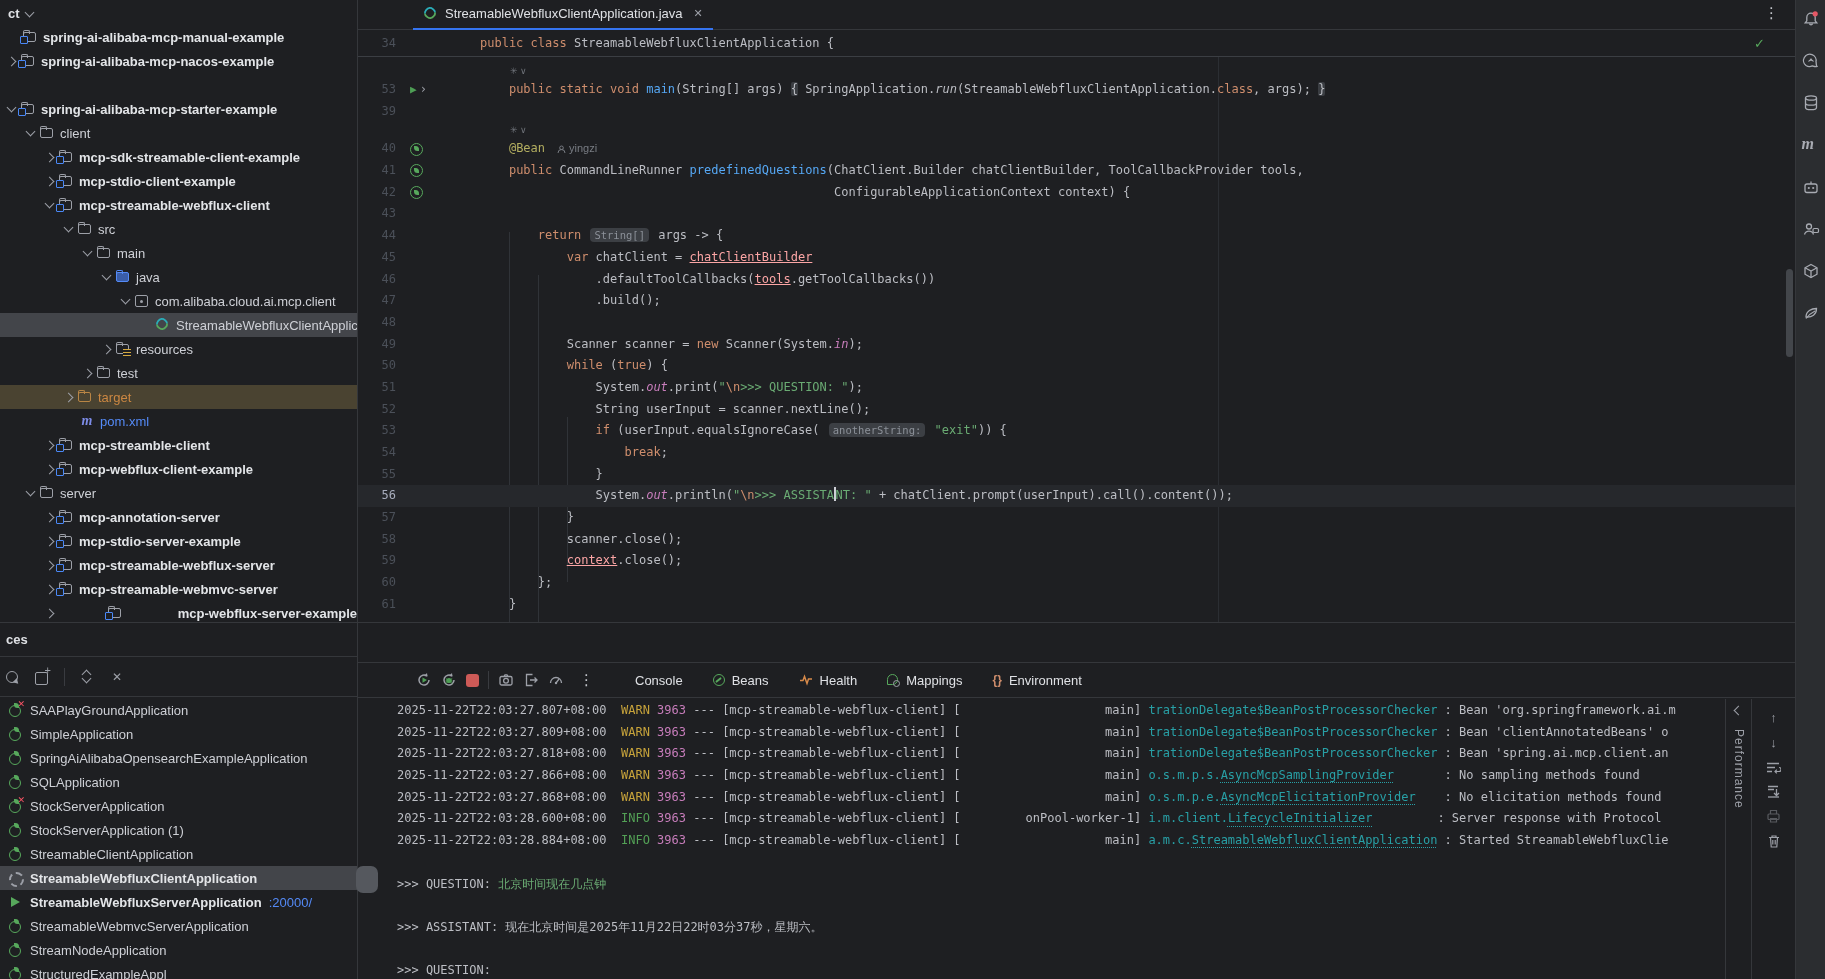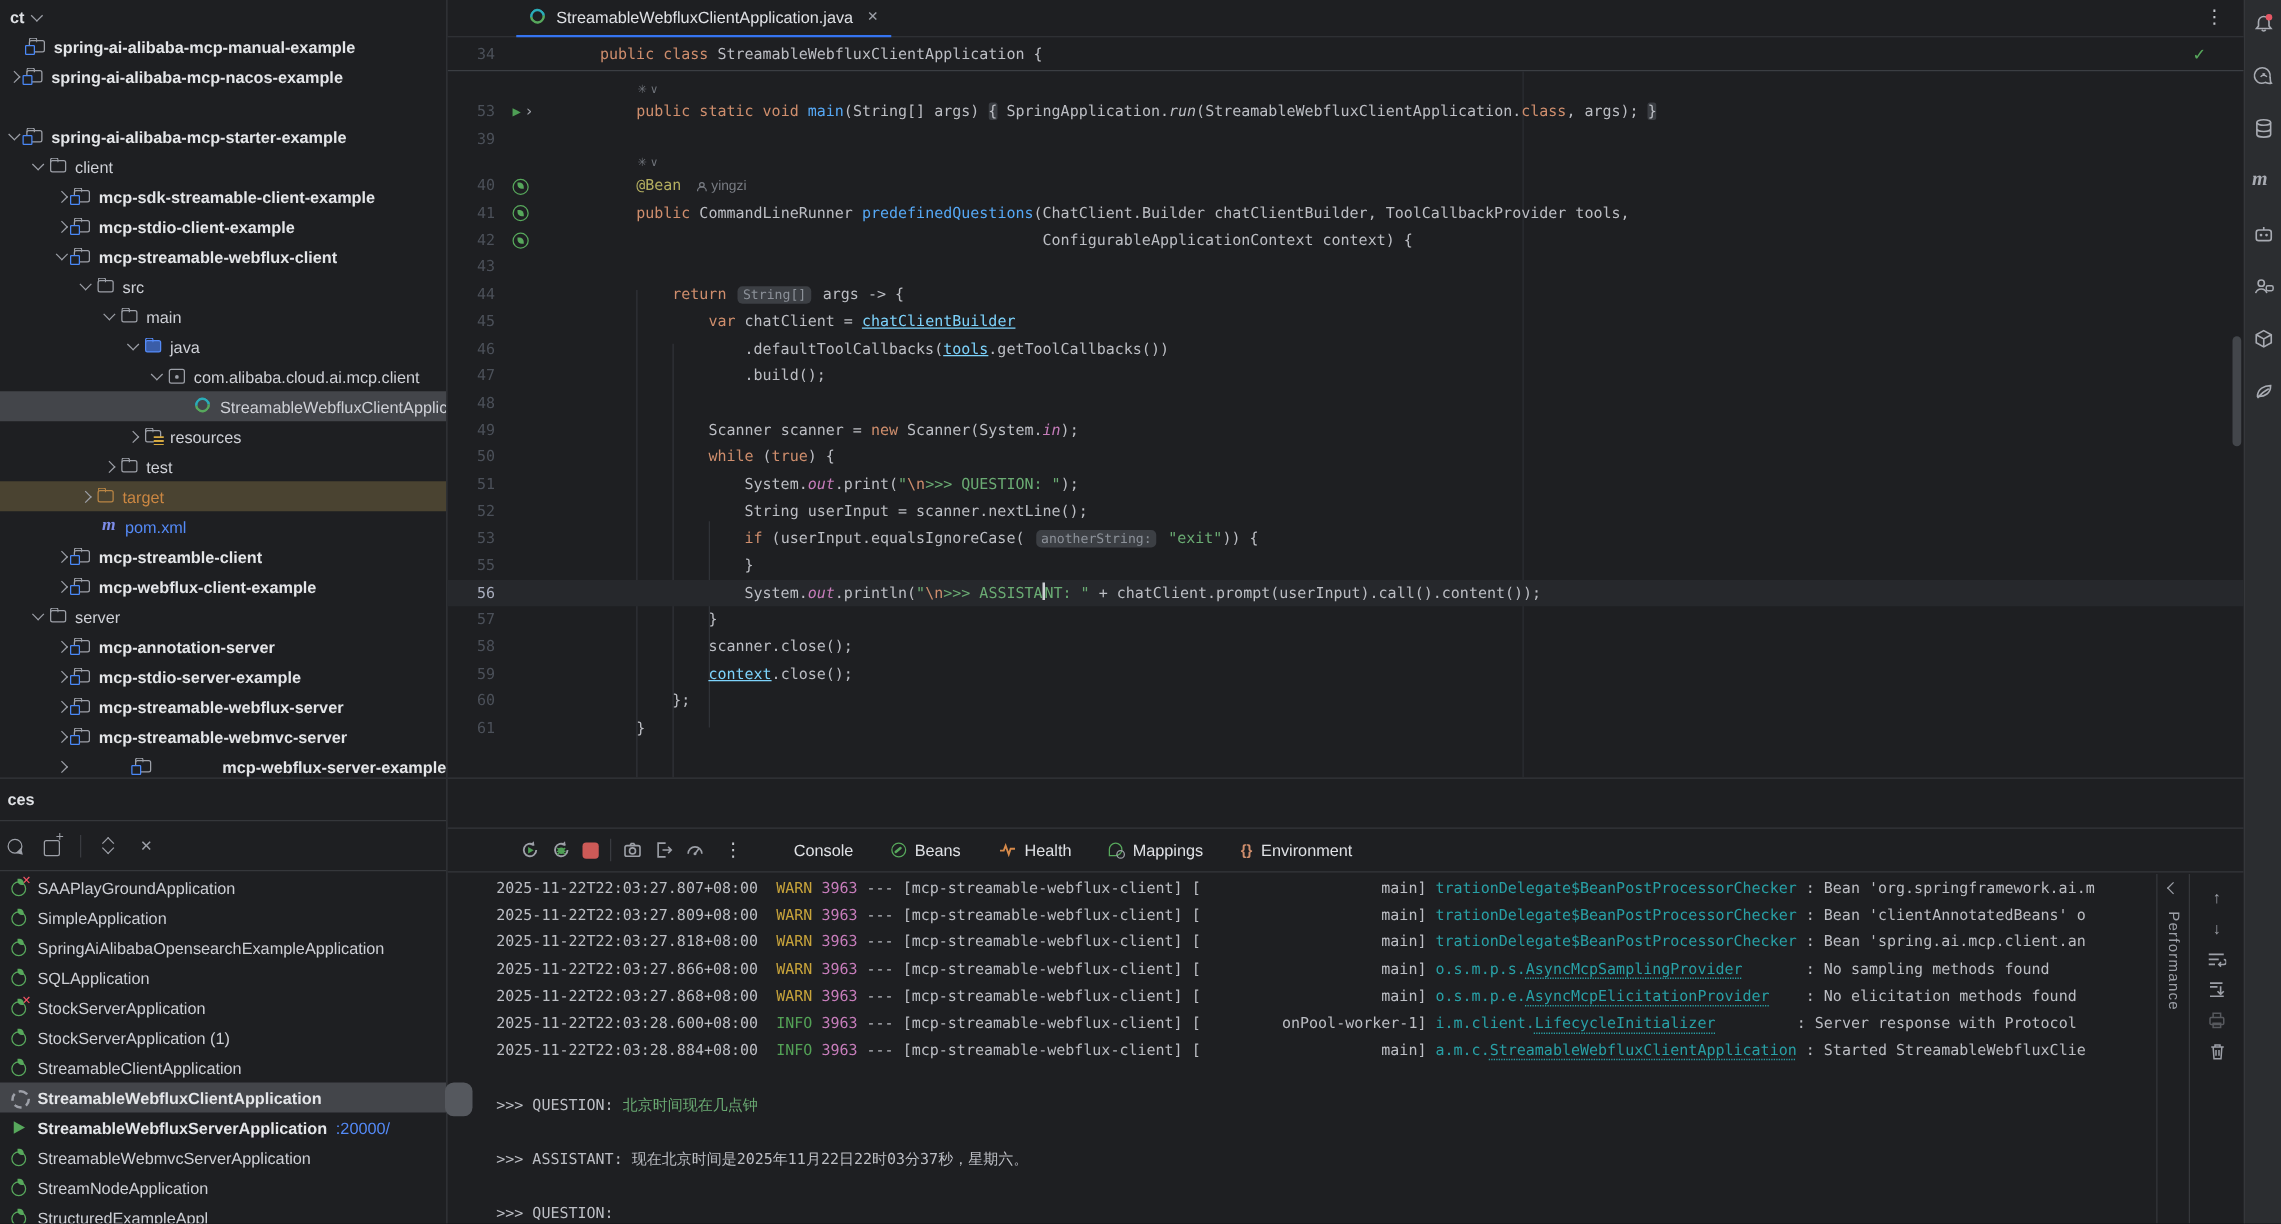--- a/index.html
+++ b/index.html
@@ -92,21 +92,21 @@
   .fold-g { color:#9da0a8; font-size:12px; }
   .bean-ic { position:relative; width:13px; height:13px; }
   .bean-ic::before { content:""; position:absolute; inset:0; border:1.6px solid #57a85c; border-radius:50%; }
   .bean-ic::after { content:""; position:absolute; left:4px; top:3.5px; width:5px; height:5px; background:#57a85c; border-radius:0 70% 0 70%; }
   .code-text { position:absolute; left:92px; right:0; padding-left:30px; white-space:pre; overflow:hidden; }
   #sticky .lnum { top:0; } #sticky .code-text { top:0; }
 
   .tk-k { color:#cf8e6d; } .tk-d { color:#bcbec4; } .tk-di { color:#bcbec4; font-style:italic; }
   .tk-m { color:#56a8f5; } .tk-s { color:#6aab73; } .tk-e { color:#cf8e6d; }
   .tk-a { color:#b3ae60; } .tk-pi { color:#c77dbb; font-style:italic; }
-  .tk-pu { color:#7dd3fc; text-decoration:underline; }
+  .tk-pu { color:#fca5a5; text-decoration:underline; }
   .chip { background:#3c3f44; color:#8c9199; border-radius:4px; padding:1px 4px; font-size:10.5px; margin:0 2px; }
   .caret { display:inline-block; width:1.5px; height:14px; background:#ced0d6; vertical-align:-2px; }
   .vision { color:#787c83; font-size:11px; font-family:"Liberation Sans",sans-serif; margin-left:12px; }
   .vision svg { vertical-align:-2px; margin-right:3px; }
   .vguide { position:absolute; top:0; bottom:0; width:1px; background:#2b2e33; }
   .iguide { position:absolute; width:1px; background:#303338; }
   #ed-scroll-thumb { position:absolute; right:2px; top:212px; width:7px; height:88px; background:#43464b; border-radius:4px; }
 
   
   #run-panel { position:absolute; left:358px; top:622px; width:1437px; height:357px; border-top:1px solid #35373b; overflow:hidden; }
@@ -495,20 +495,24 @@
             <span class="lnum">51</span>
             <span class="code-text">                <span class="tk-d">System.</span><span class="tk-pi">out</span><span class="tk-d">.print(</span><span class="tk-s">"</span><span class="tk-e">\n</span><span class="tk-s">&gt;&gt;&gt; QUESTION: "</span><span class="tk-d">);</span></span>
           </div>
           <div class="code-row">
             <span class="lnum">52</span>
             <span class="code-text">                <span class="tk-d">String userInput = scanner.nextLine();</span></span>
           </div>
           <div class="code-row">
             <span class="lnum">53</span>
             <span class="code-text">                <span class="tk-k">if </span><span class="tk-d">(userInput.equalsIgnoreCase( </span><span class="chip">anotherString:</span><span class="tk-d"> </span><span class="tk-s">"exit"</span><span class="tk-d">)) {</span></span>
+          </div>
+          <div class="code-row">
+            <span class="lnum">54</span>
+            <span class="code-text">                    <span class="tk-k">break</span><span class="tk-d">;</span></span>
           </div>
           <div class="code-row">
             <span class="lnum">55</span>
             <span class="code-text">                <span class="tk-d">}</span></span>
           </div>
           <div class="code-row cur">
             <span class="lnum">56</span>
             <span class="code-text">                <span class="tk-d">System.</span><span class="tk-pi">out</span><span class="tk-d">.println(</span><span class="tk-s">"</span><span class="tk-e">\n</span><span class="tk-s">&gt;&gt;&gt; ASSISTA</span><span class="caret"></span><span class="tk-s">NT: "</span><span class="tk-d"> + chatClient.prompt(userInput).call().content());</span></span>
           </div>
           <div class="code-row">

